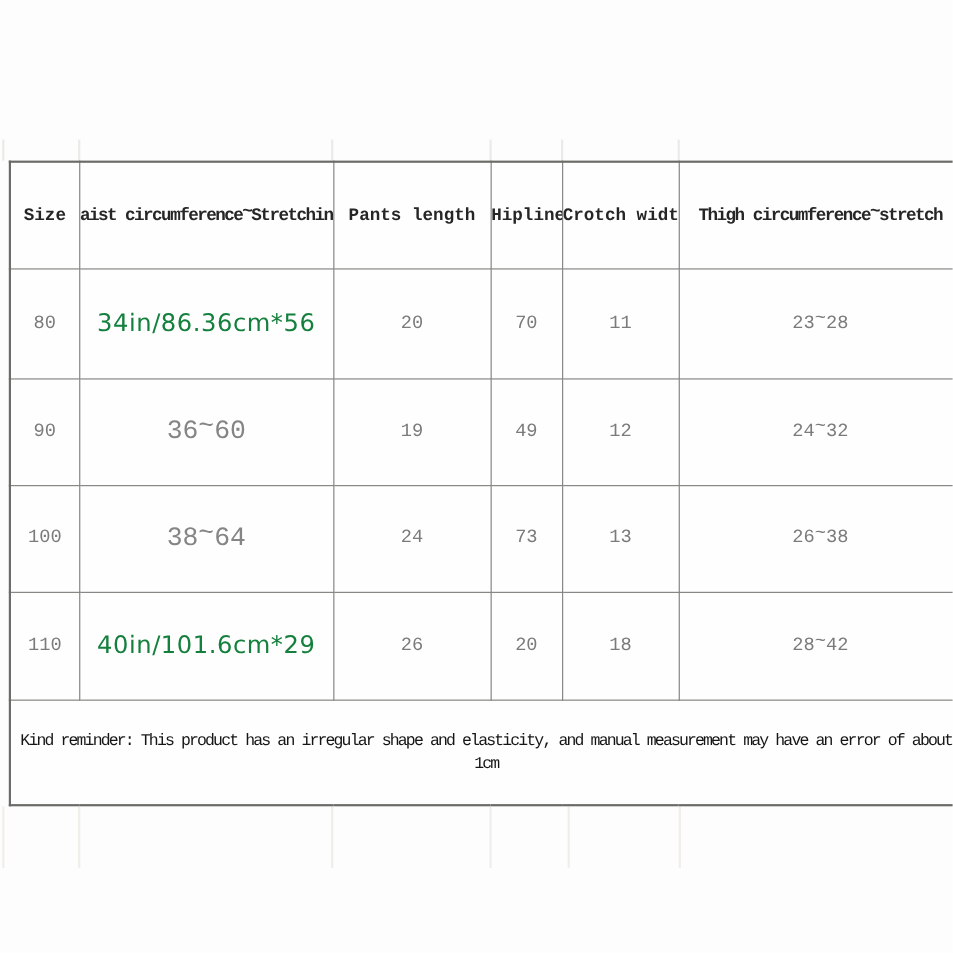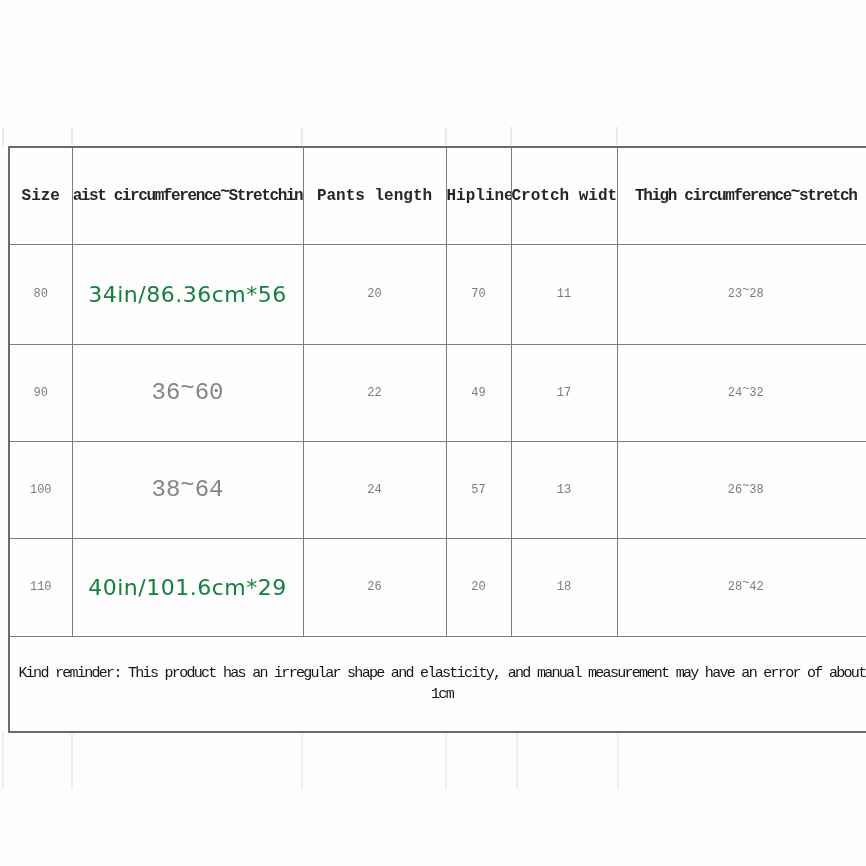--- a/index.html
+++ b/index.html
@@ -20,21 +20,21 @@
     border:1.5px solid #7c7c78;
     padding:0;margin:0;
     text-align:center;vertical-align:middle;
     overflow:hidden;white-space:nowrap;
   }
   tr.hrow{height:97px;}
   tr.r0{height:100px;} tr.r1{height:97px;} tr.r2{height:97px;} tr.r3{height:98px;}
   tr.frow{height:96px;}
   .hcell{font-weight:bold;font-size:16px;color:#262626;}
   .hcell.condensed{letter-spacing:-1.4px;}
-  .val{font-size:12px;color:#7b7b7b;text-align:center;}
+  .val{font-size:17px;color:#7b7b7b;text-align:center;}
   .val-mid{font-size:24px;color:#858585;}
   .val-big{
     font-family:"DejaVu Sans","Liberation Sans",sans-serif;
     font-size:22px;color:#15803d;letter-spacing:0.5px;
   }
   .tld{position:relative;top:-4px;display:inline-block;}
   .note-cell{vertical-align:middle;}
   .note-line{
     white-space:nowrap;text-align:center;
     font-size:15px;line-height:21px;color:#161616;
@@ -85,30 +85,30 @@
         <td class="val">80</td>
         <td class="val-big">34in/86.36cm*56</td>
         <td class="val">20</td>
         <td class="val">70</td>
         <td class="val">11</td>
         <td class="val">23<span class="tld">~</span>28</td>
       </tr>
       <tr class="r1">
         <td class="val">90</td>
         <td class="val-mid">36<span class="tld">~</span>60</td>
-        <td class="val">22</td>
+        <td class="val">19</td>
         <td class="val">49</td>
-        <td class="val">17</td>
+        <td class="val">12</td>
         <td class="val">24<span class="tld">~</span>32</td>
       </tr>
       <tr class="r2">
         <td class="val">100</td>
         <td class="val-mid">38<span class="tld">~</span>64</td>
         <td class="val">24</td>
-        <td class="val">57</td>
+        <td class="val">73</td>
         <td class="val">13</td>
         <td class="val">26<span class="tld">~</span>38</td>
       </tr>
       <tr class="r3">
         <td class="val">110</td>
         <td class="val-big">40in/101.6cm*29</td>
         <td class="val">26</td>
         <td class="val">20</td>
         <td class="val">18</td>
         <td class="val">28<span class="tld">~</span>42</td>

